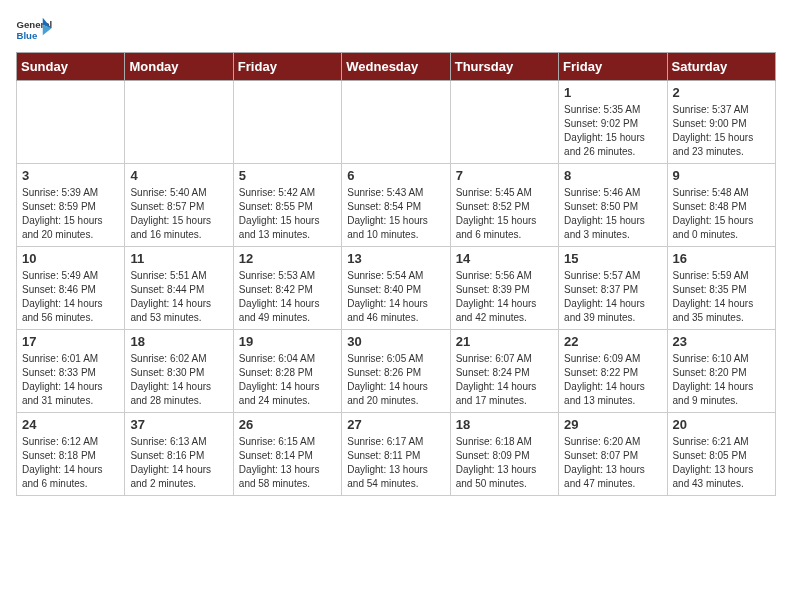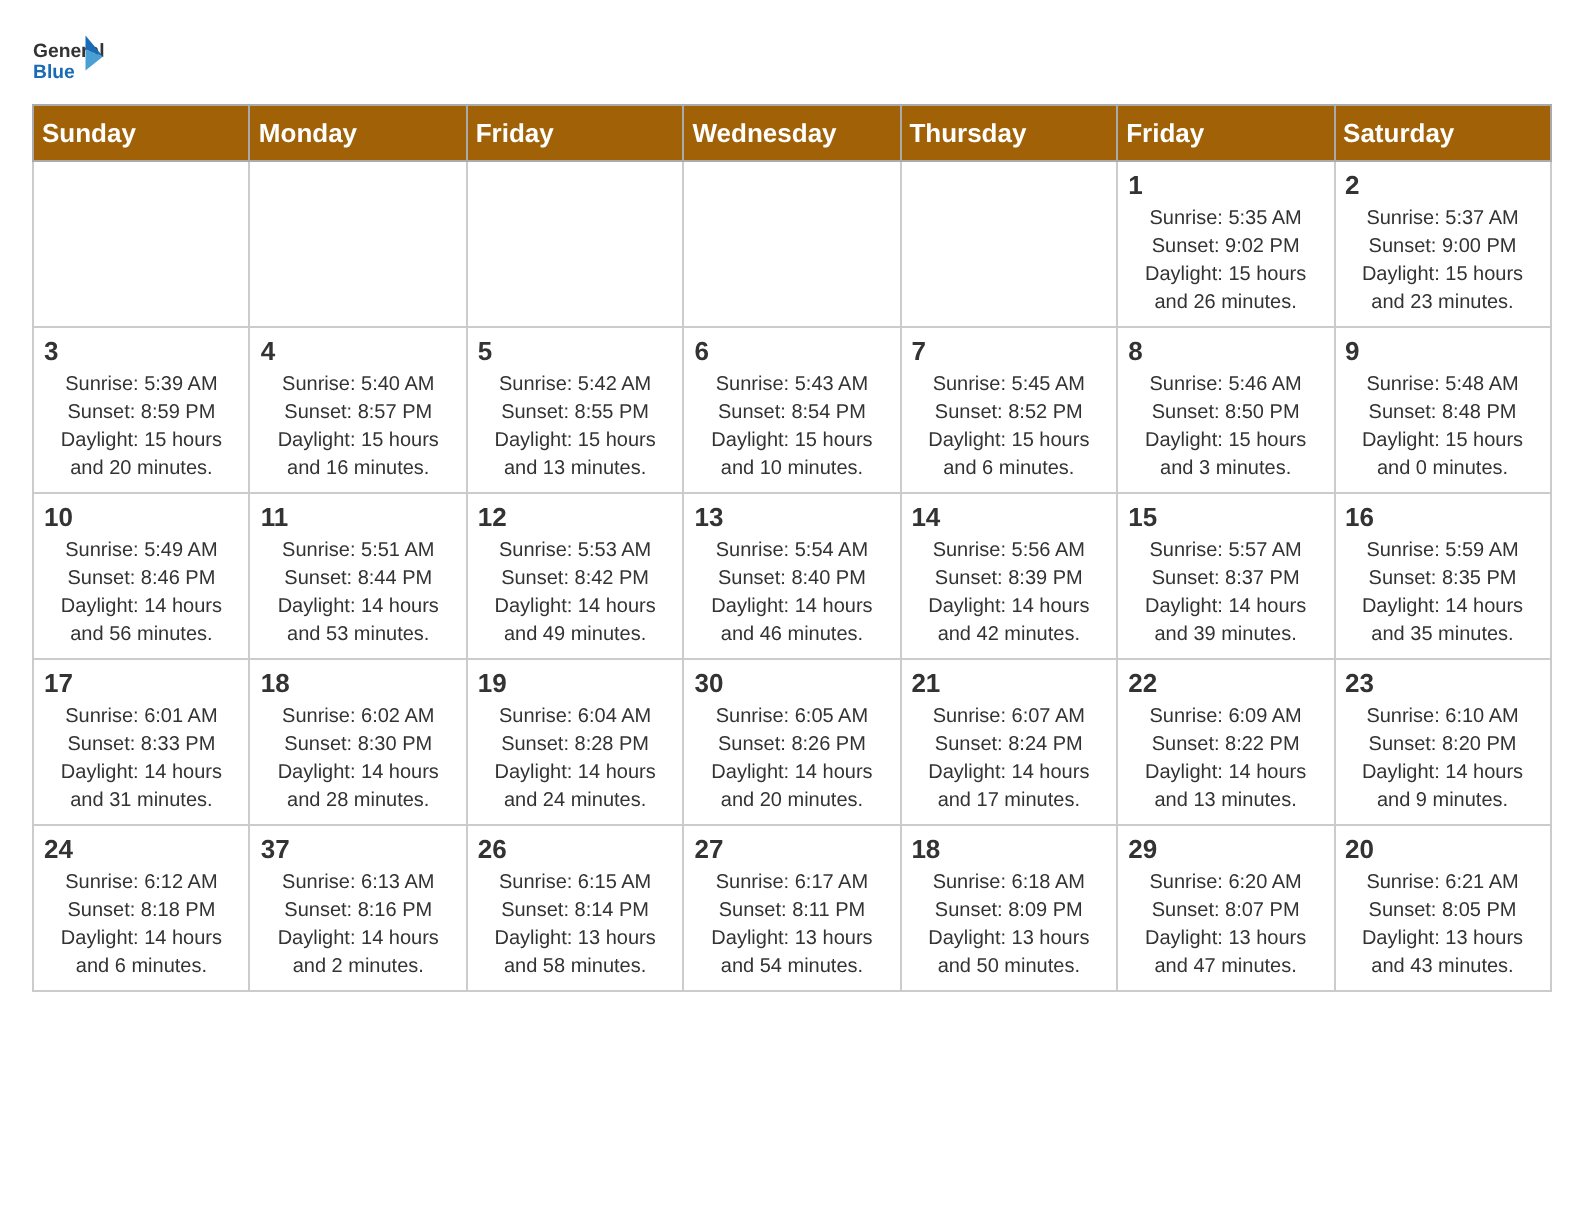--- a/index.html
+++ b/index.html
@@ -36,21 +36,21 @@
     .calendar-subtitle {
       font-size: 16px;
       color: #555;
     }
     table {
       width: 100%;
       border-collapse: collapse;
       table-layout: fixed;
     }
     thead tr th {
-      background-color: #a16207;
+      background-color: #7f1d1d;
       color: #fff;
       font-size: 13px;
       font-weight: bold;
       padding: 6px 4px;
       text-align: left;
       border: 1px solid #aaa;
     }
     tbody tr td {
       border: 1px solid #ccc;
       vertical-align: top;
@@ -66,21 +66,20 @@
       font-size: 13px;
       font-weight: bold;
       color: #333;
       display: block;
       margin-bottom: 3px;
     }
     .day-info {
       font-size: 10px;
       color: #333;
       line-height: 1.4;
-      text-align: center;
     }
     .last-row td {
       height: 70px;
     }
   </style>
 </head>
 <body>
 
 <div class="header-section">
   <div class="logo">

